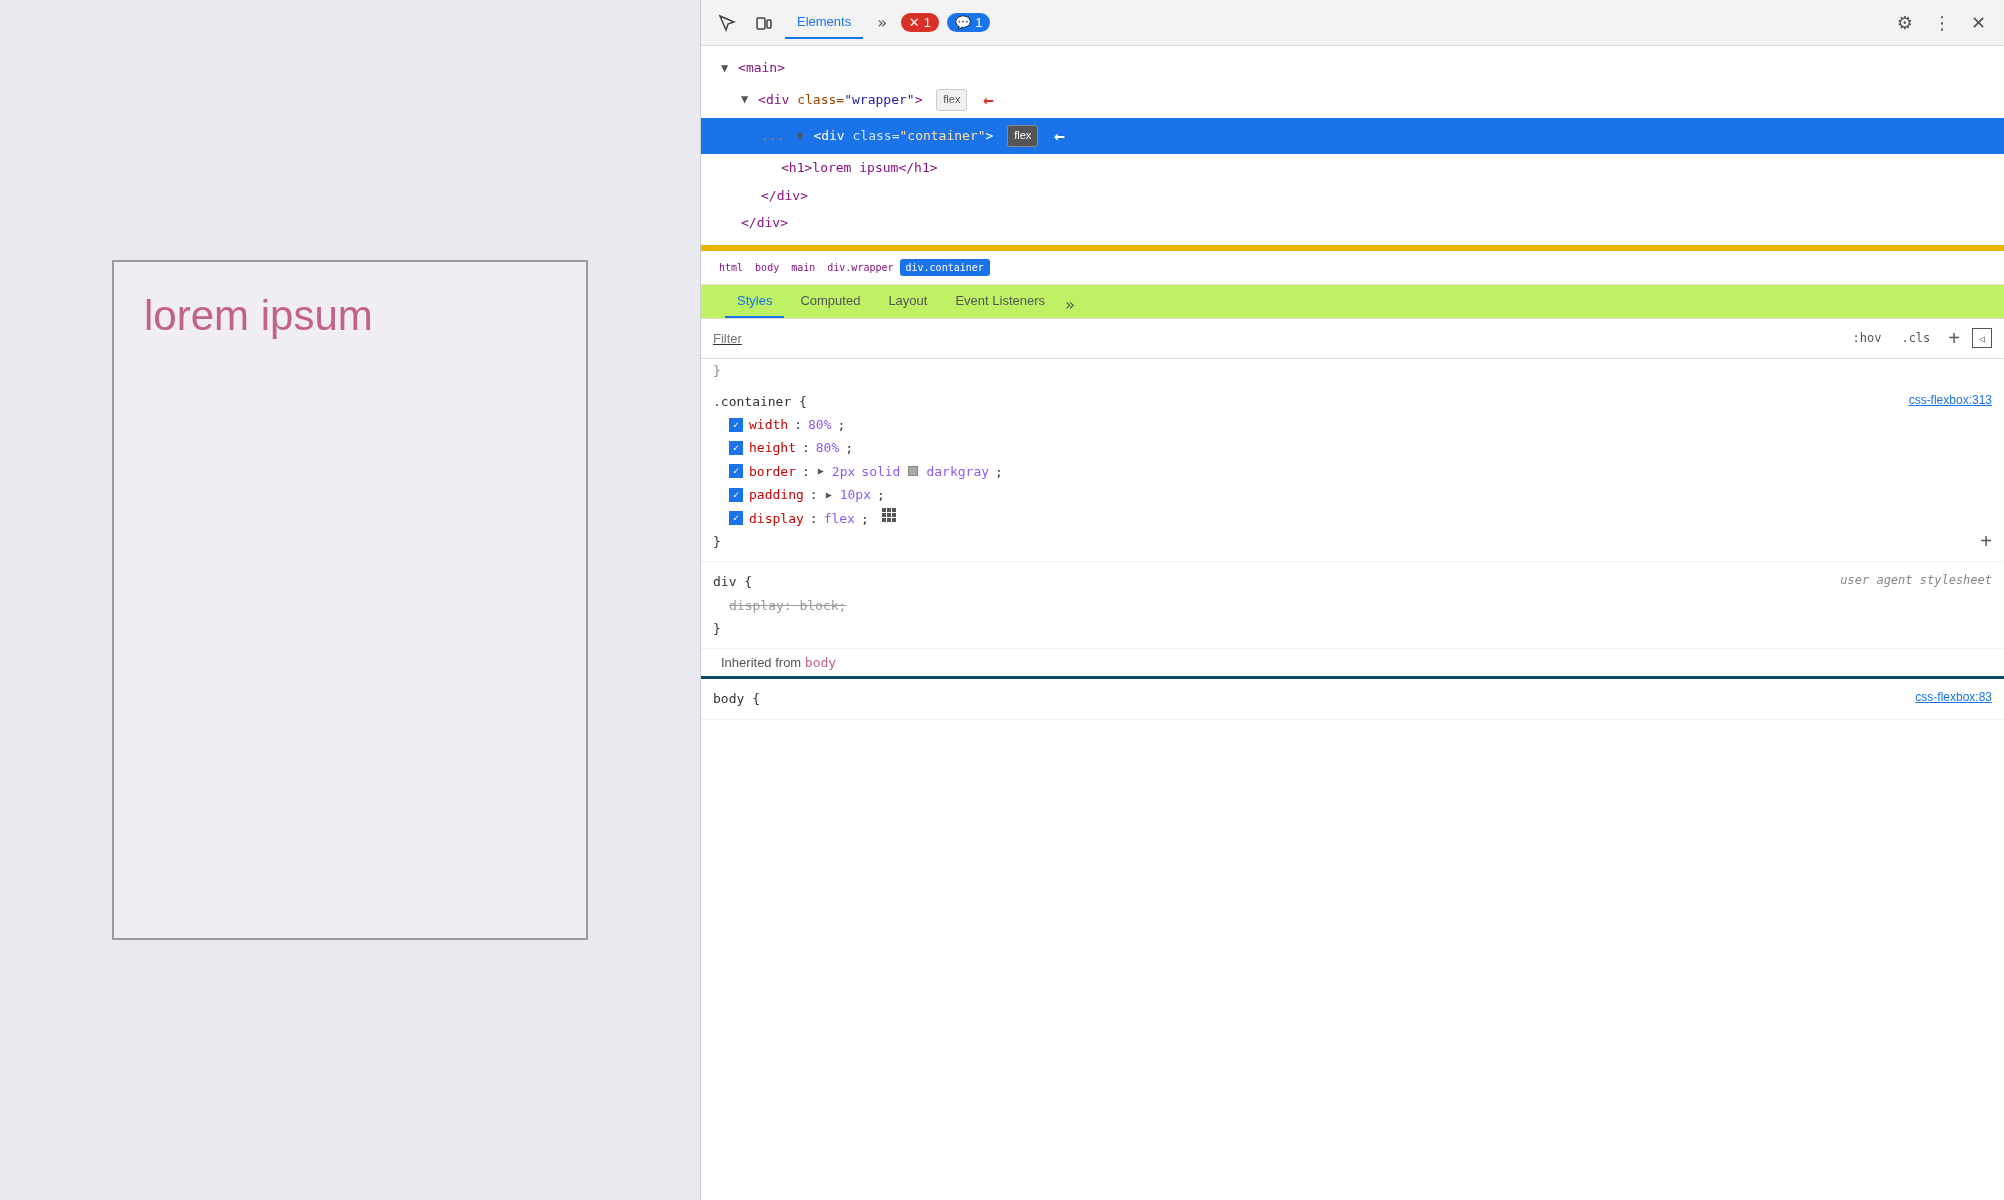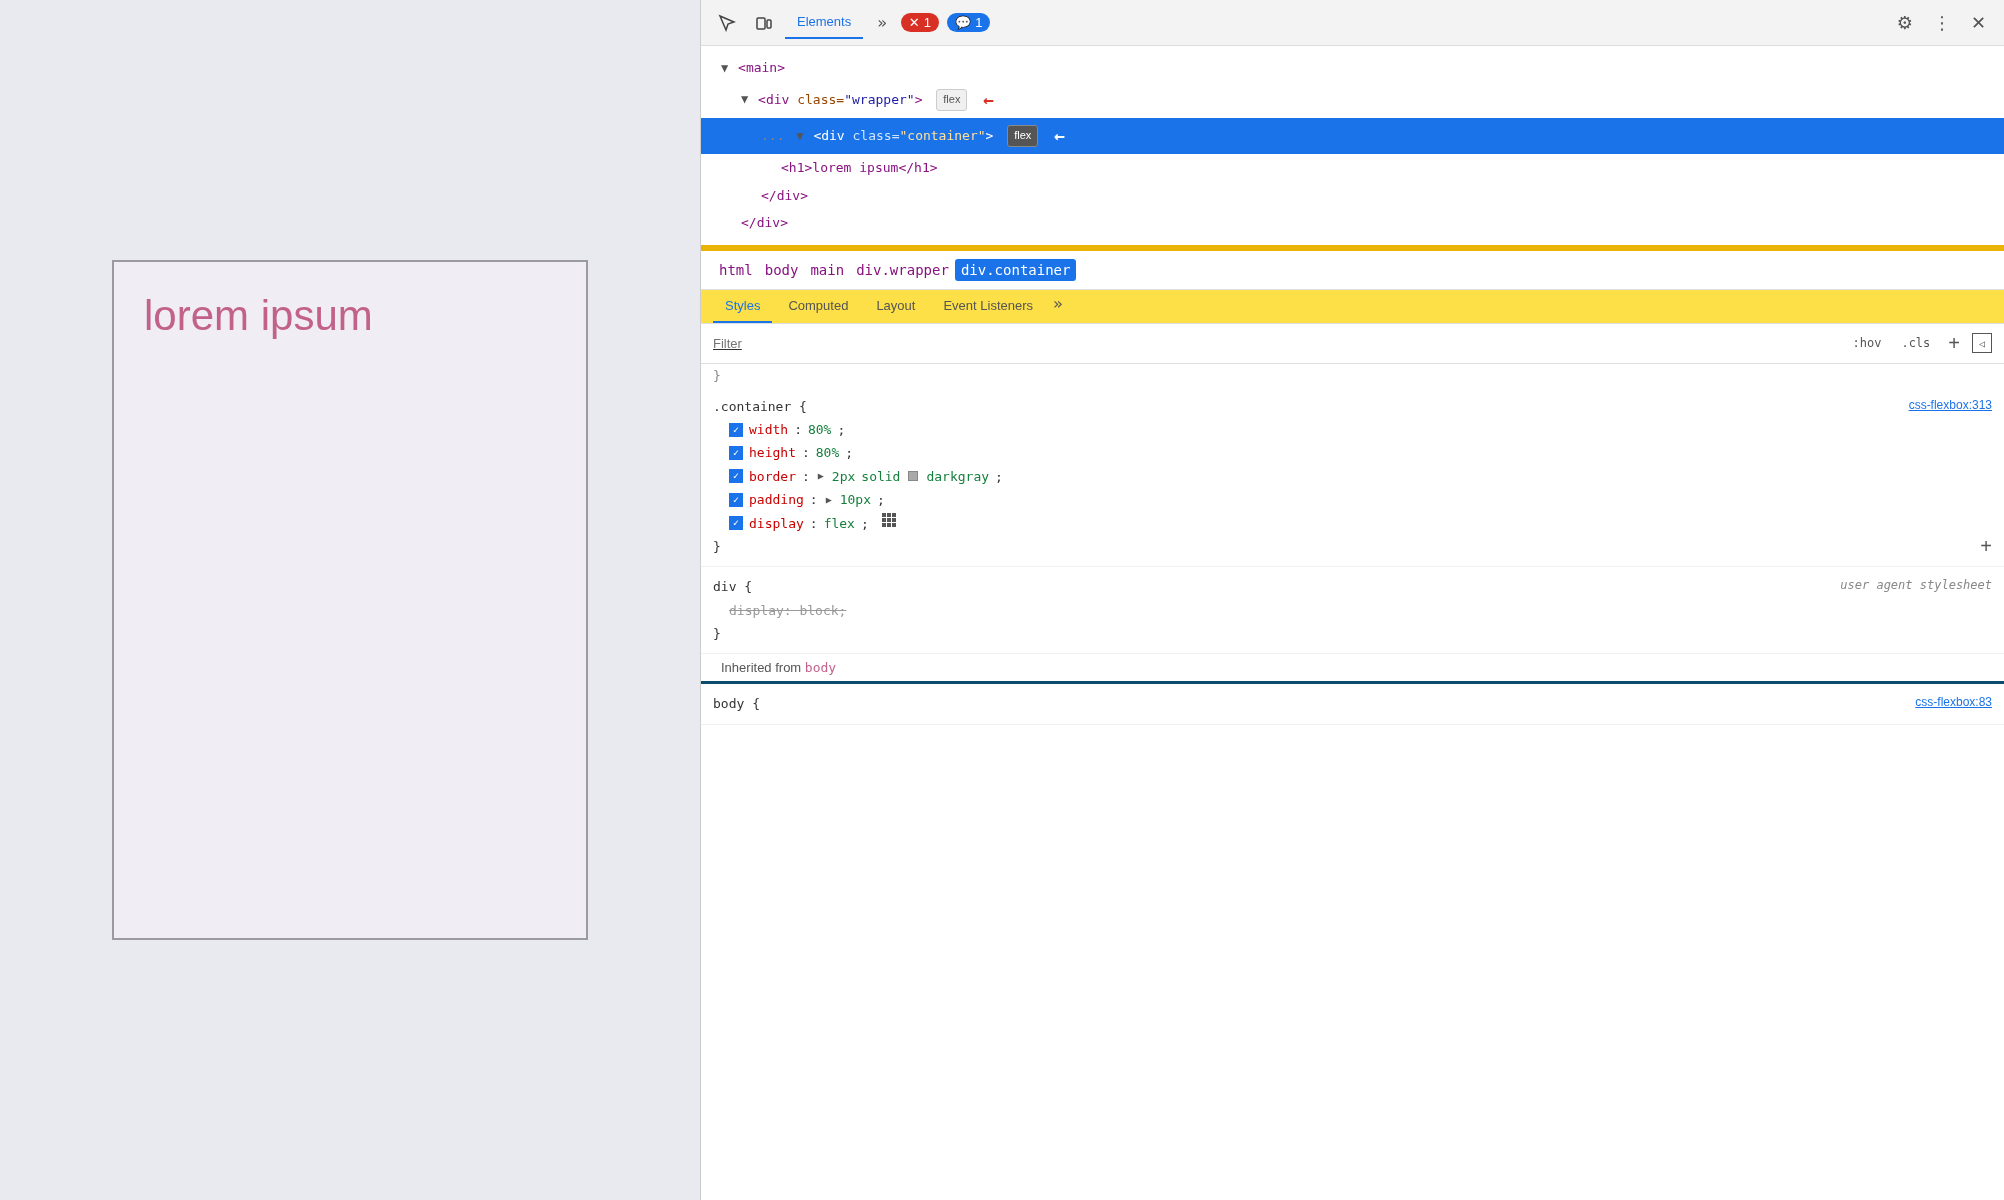--- a/index.html
+++ b/index.html
@@ -152,41 +152,41 @@
 
     
     .breadcrumb {
       display: flex;
       align-items: flex-end;
       padding: 8px 12px;
       background: #fff;
       border-bottom: 1px solid #e0e0e0;
       gap: 0;
       font-family: monospace;
-      font-size: 14px;
+      font-size: 10px;
       overflow-x: auto;
     }
     .breadcrumb-item {
       color: #881280;
       cursor: pointer;
       padding: 3px 6px;
       border-radius: 3px;
       white-space: nowrap;
     }
     .breadcrumb-item.active {
       background: #1a73e8;
       color: white;
     }
 
     
     .styles-tabs {
       display: flex;
-      align-items: flex-start;
-      padding: 0 12px;
-      background: #fde047;
+      align-items: flex-end;
+      padding: 0 24px;
+      background: #bef264;
       border-bottom: 1px solid #e0e0e0;
       gap: 4px;
     }
     .styles-tab {
       padding: 8px 12px;
       font-size: 13px;
       font-family: -apple-system, sans-serif;
       cursor: pointer;
       border: none; background: none;
       color: #555;
@@ -279,21 +279,21 @@
       border: 1px solid #1a73e8;
       display: inline-flex;
       align-items: center; justify-content: center;
       color: white;
       font-size: 10px;
       flex-shrink: 0;
       cursor: pointer;
     }
     .css-prop-name { color: #c80000; }
     .css-colon { color: #333; }
-    .css-prop-value { color: #15803d; }
+    .css-prop-value { color: #8b5cf6; }
     .css-arrow { color: #555; font-size: 10px; margin: 0 2px; cursor: pointer; }
     .css-color-swatch {
       width: 10px; height: 10px;
       display: inline-block;
       background: #a9a9a9;
       border: 1px solid #888;
       vertical-align: middle;
       margin: 0 2px;
       cursor: pointer;
     }

